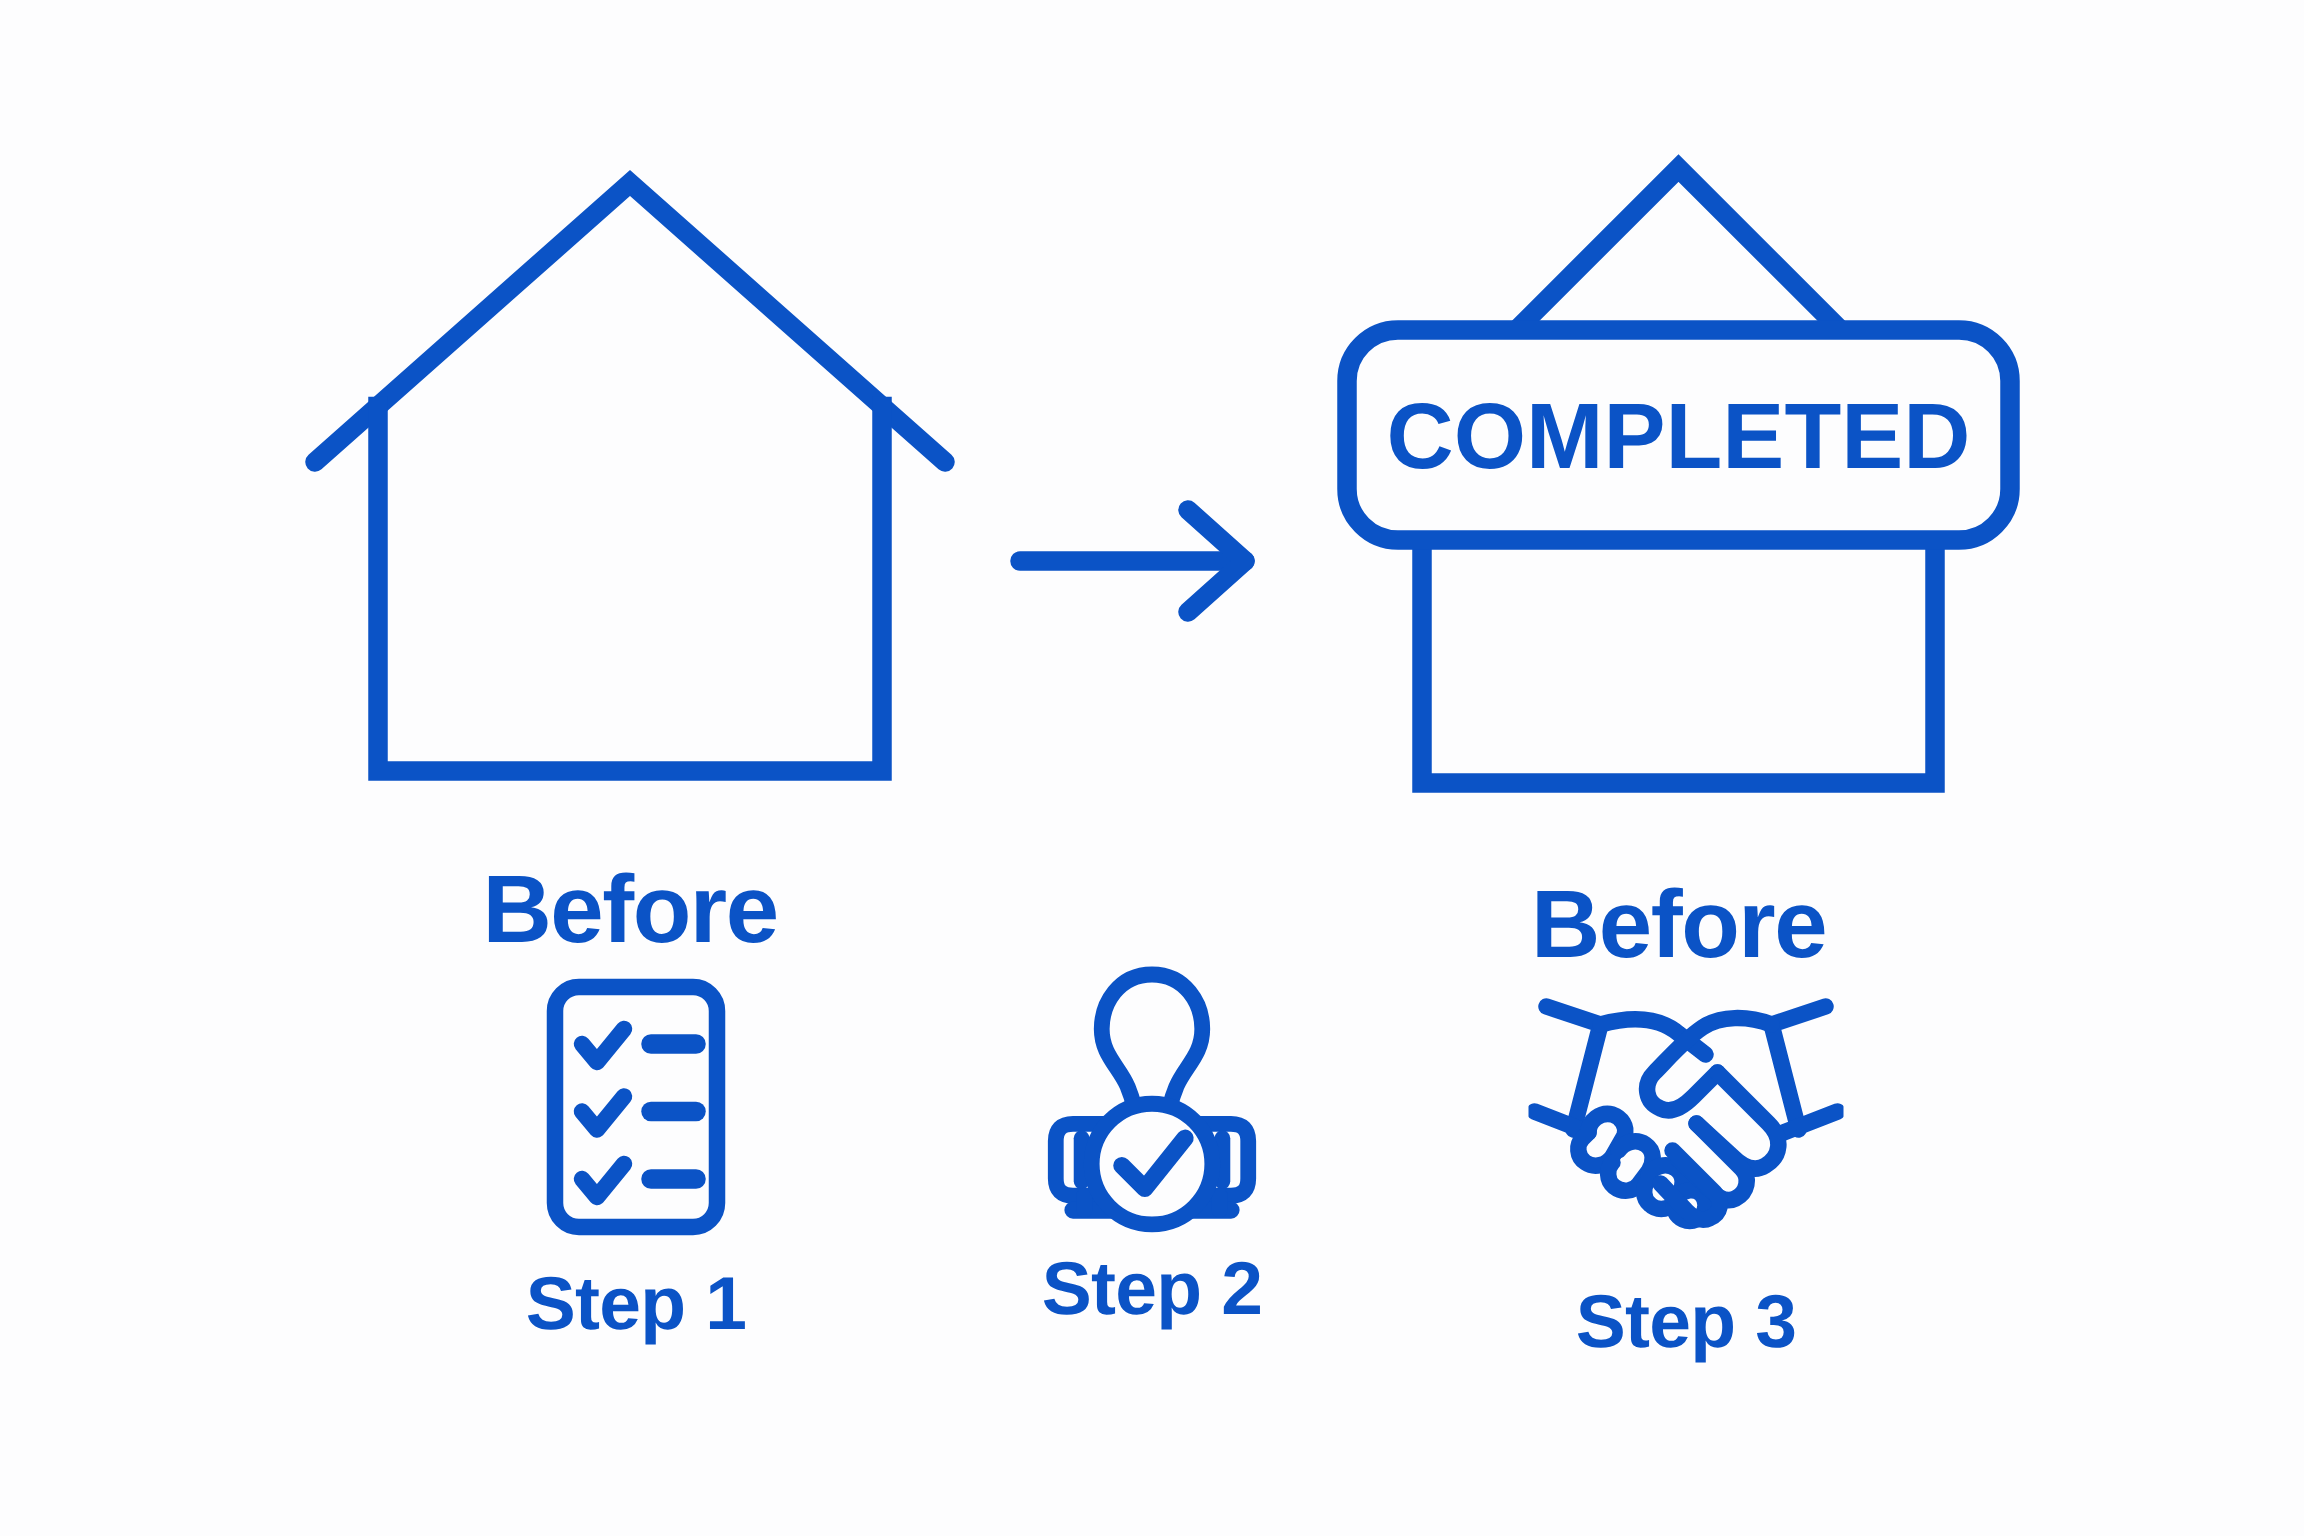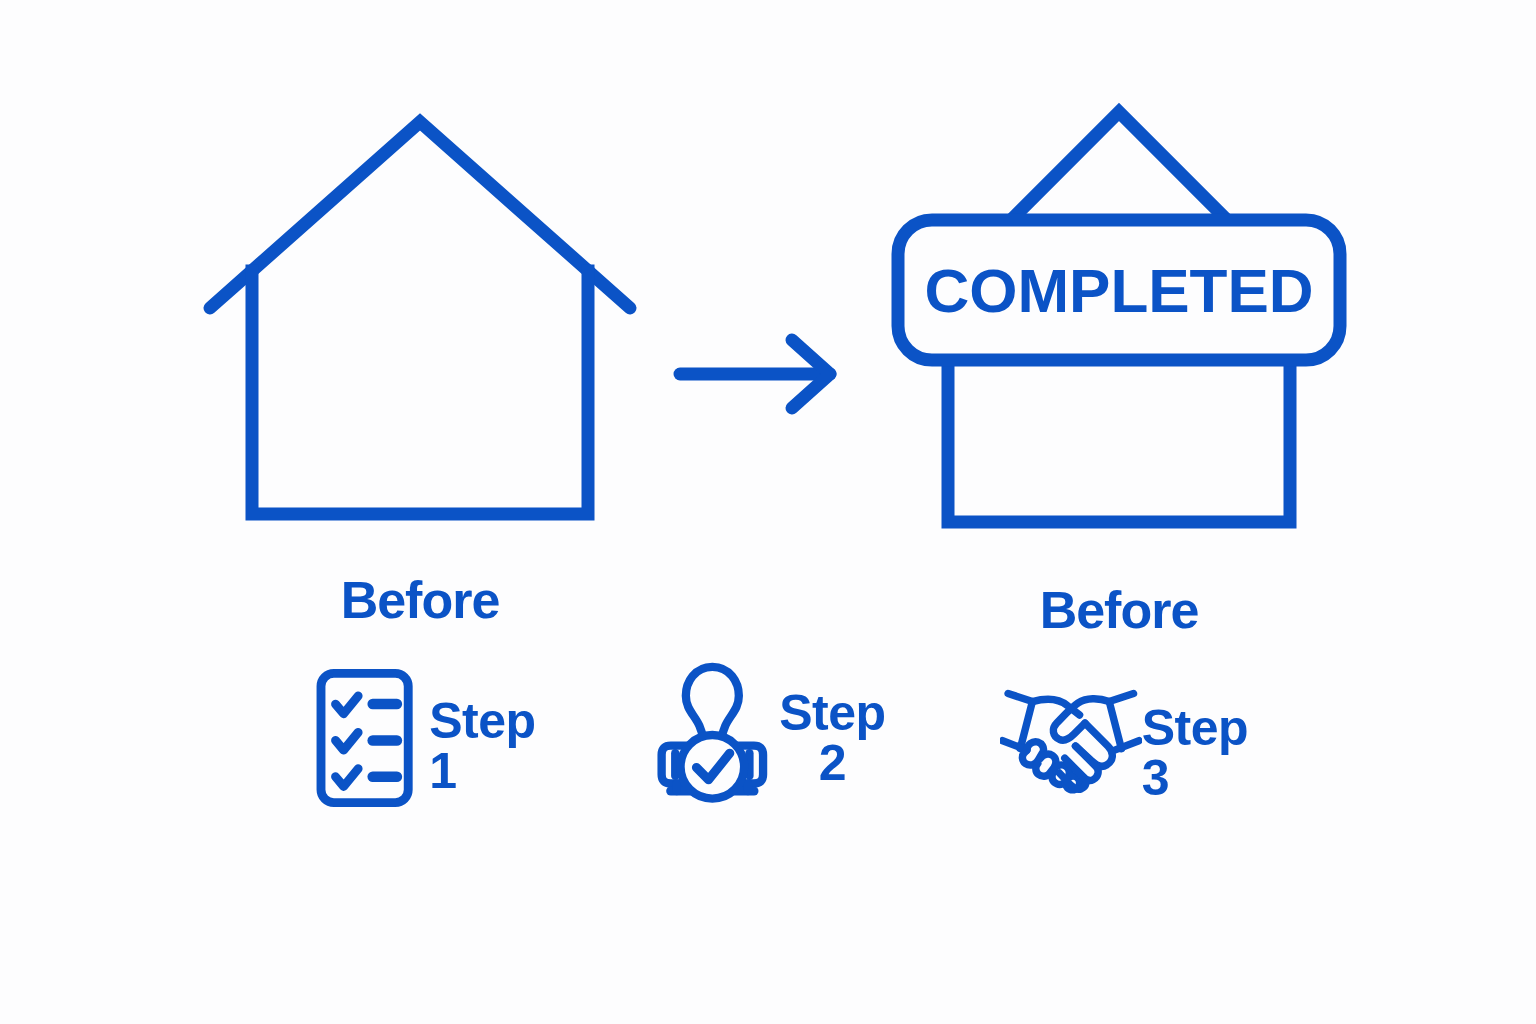--- a/index.html
+++ b/index.html
@@ -50,21 +50,21 @@
     top: 100px;
     width: 462px;
   }
 
   .panel-art {
     display: block;
   }
 
   .panel-label {
     margin-top: 16px;
-    font-size: 52px;
+    font-size: 64px;
     font-weight: bold;
     color: #0b53c6;
     letter-spacing: -1px;
     line-height: 1;
     font-family: "Liberation Sans", "DejaVu Sans", sans-serif;
   }
 
   .panel-before .panel-label {
     margin-top: 22px;
   }
@@ -86,21 +86,21 @@
     position: absolute;
     left: 0;
     top: 640px;
     width: 1536px;
     height: 300px;
   }
 
   .step {
     position: absolute;
     display: flex;
-    flex-direction: row;
+    flex-direction: column;
     align-items: center;
   }
 
   .step-1 { left: 300px; top: 8px;  width: 248px; }
   .step-2 { left: 648px; top: 2px;  width: 240px; }
   .step-3 { left: 1000px; top: 10px; width: 248px; }
 
   .step-icon {
     display: block;
     height: 180px;

